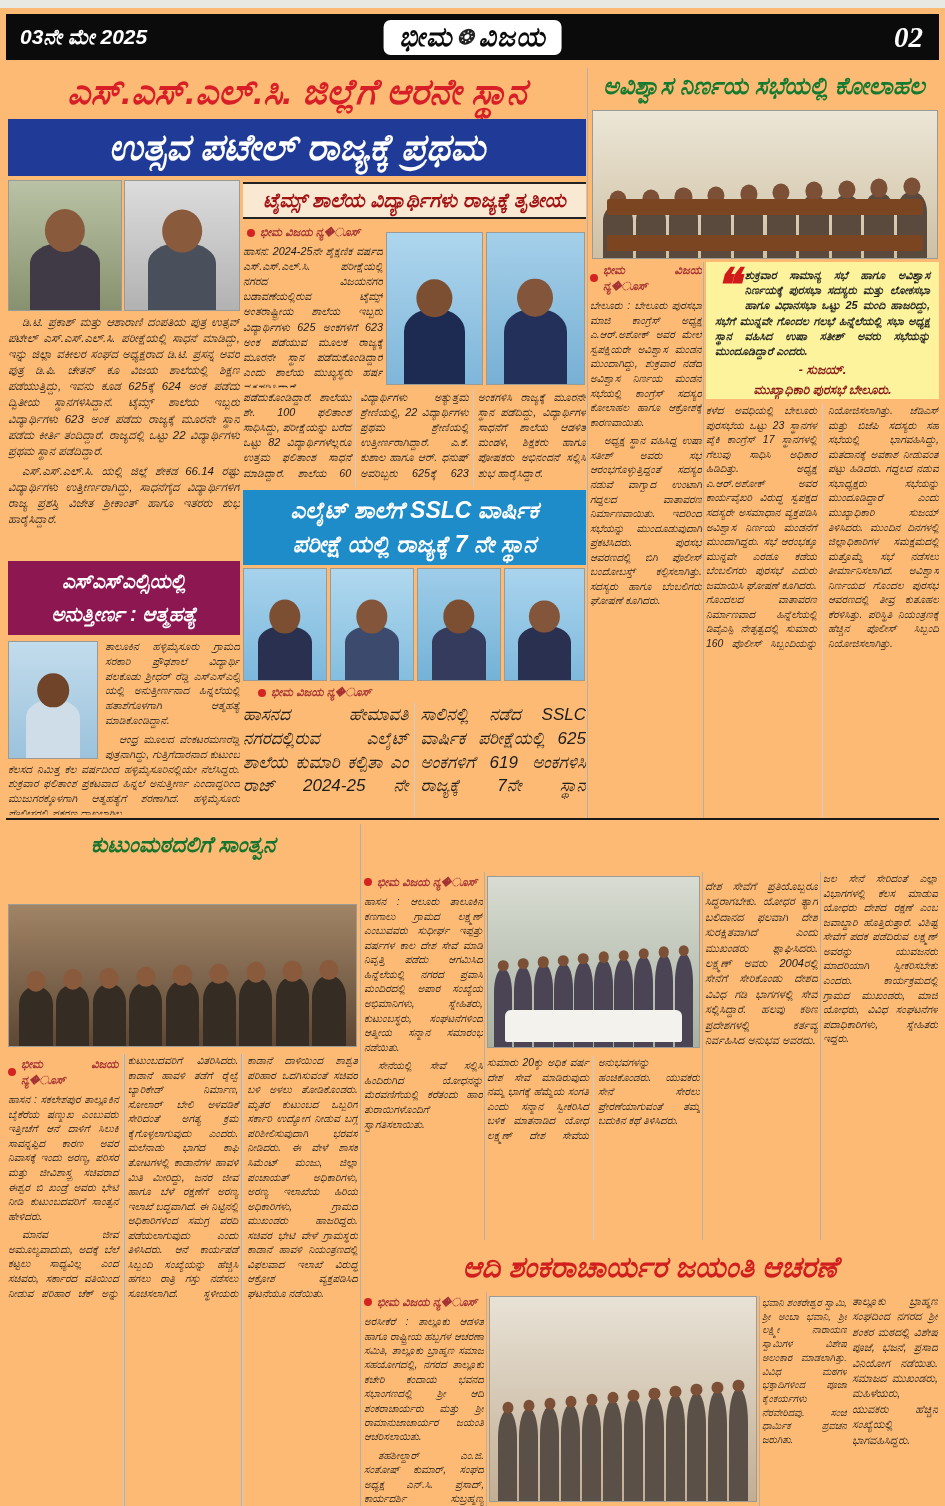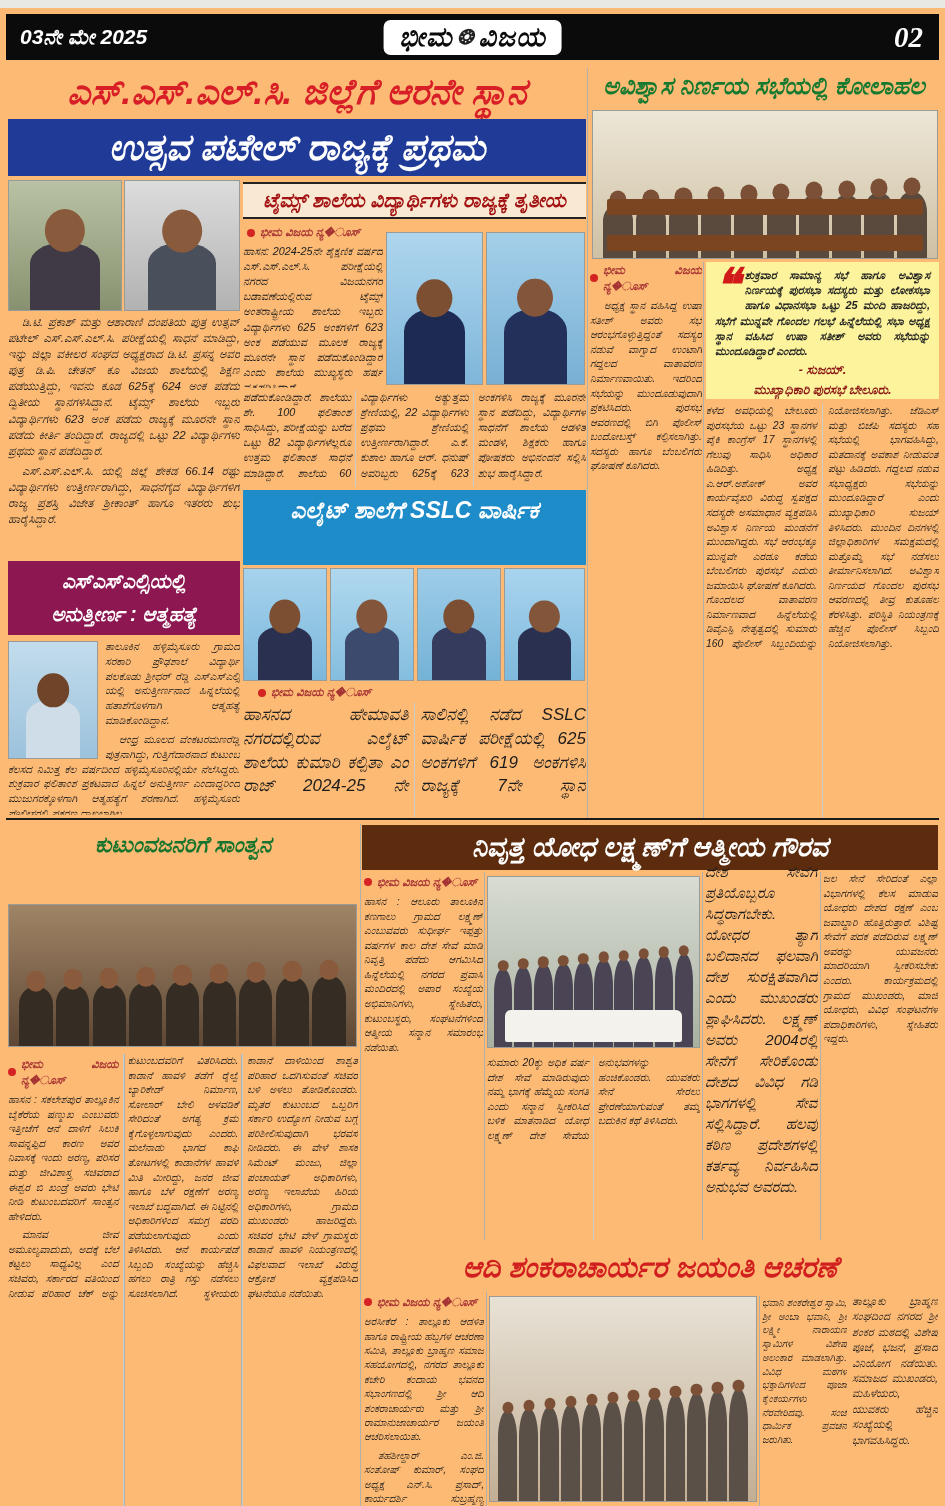--- a/index.html
+++ b/index.html
@@ -27,21 +27,21 @@
   .txt p.noind{text-indent:0;}
   #utsav-body{left:8px;top:306px;width:232px;height:240px;font-size:11.5px;}
   #times-lead{left:243px;top:236px;width:140px;height:144px;font-size:10.8px;}
   #times-body{left:243px;top:382px;width:343px;height:97px;font-size:10.8px;column-count:3;column-gap:9px;column-rule:1px solid #ccc;}
   #elite-body{left:243px;top:695px;width:343px;height:114px;font-size:17px;column-count:2;column-gap:12px;column-rule:1px solid #ccc;}
   #suicide-body{left:8px;top:631px;width:232px;height:176px;font-size:10.6px;}
   #nc-col1{left:590px;top:252px;width:112px;height:558px;font-size:10.4px;}
   #nc-body{left:706px;top:396px;width:233px;height:414px;font-size:10.4px;column-count:2;column-gap:11px;column-rule:1px solid #ccc;}
   #forest-body{left:8px;top:1046px;width:350px;height:456px;font-size:10.4px;column-count:3;column-gap:9px;column-rule:1px solid #ccc;}
   #soldier-col1{left:364px;top:864px;width:119px;height:368px;font-size:10.4px;}
-  #soldier-colA{left:705px;top:853px;width:113px;height:368px;font-size:15px;}
+  #soldier-colA{left:705px;top:871px;width:113px;height:368px;font-size:11px;}
   #soldier-colB{left:823px;top:864px;width:115px;height:368px;font-size:10.4px;}
   #soldier-below{left:487px;top:1048px;width:213px;height:184px;font-size:10.4px;column-count:2;column-gap:9px;column-rule:1px solid #ccc;}
   #shank-col1{left:364px;top:1284px;width:120px;height:218px;font-size:10.3px;}
   #shank-colA{left:762px;top:1288px;width:85px;height:214px;font-size:9.8px;}
   #shank-colB{left:852px;top:1286px;width:86px;height:214px;font-size:11px;}
   
   .byline{display:flex;align-items:center;gap:5px;font-weight:bold;color:#a63333;font-size:11.5px;margin:2px 0 5px;}
   .byline .dot{width:8px;height:8px;border-radius:50%;background:#d42323;display:inline-block;flex:0 0 auto;}
   
   #quote-box{position:absolute;left:706px;top:254px;width:233px;height:137px;background:#fcf39c;padding:6px 9px;box-sizing:border-box;font-size:11px;font-weight:bold;color:#1f1f1f;text-align:justify;line-height:1.38;overflow:hidden;}
@@ -111,20 +111,21 @@
       <i class="fig" style="left: 18%; width: 64%; height: 50%; background: rgb(34, 48, 90);">
         <b class="fig-head" style="background: rgb(131, 85, 58);"></b>
       </i>
     </div>
   <div id="times-body" class="txt">
     <p class="noind">ಪಡೆದುಕೊಂಡಿದ್ದಾರೆ. ಶಾಲೆಯು ಶೇ. 100 ಫಲಿತಾಂಶ ಸಾಧಿಸಿದ್ದು, ಪರೀಕ್ಷೆಯನ್ನು ಬರೆದ ಒಟ್ಟು 82 ವಿದ್ಯಾರ್ಥಿಗಳೆಲ್ಲರೂ ಉತ್ತಮ ಫಲಿತಾಂಶ ಸಾಧನೆ ಮಾಡಿದ್ದಾರೆ. ಶಾಲೆಯ 60 ವಿದ್ಯಾರ್ಥಿಗಳು ಅತ್ಯುತ್ತಮ ಶ್ರೇಣಿಯಲ್ಲಿ, 22 ವಿದ್ಯಾರ್ಥಿಗಳು ಪ್ರಥಮ ಶ್ರೇಣಿಯಲ್ಲಿ ಉತ್ತೀರ್ಣರಾಗಿದ್ದಾರೆ. ಎ.ಕೆ. ಕುಶಾಲ ಹಾಗೂ ಆರ್. ಧನುಷ್ ಅವರಿಬ್ಬರು 625ಕ್ಕೆ 623 ಅಂಕಗಳಿಸಿ ರಾಜ್ಯಕ್ಕೆ ಮೂರನೇ ಸ್ಥಾನ ಪಡೆದಿದ್ದು, ವಿದ್ಯಾರ್ಥಿಗಳ ಸಾಧನೆಗೆ ಶಾಲೆಯ ಆಡಳಿತ ಮಂಡಳಿ, ಶಿಕ್ಷಕರು ಹಾಗೂ ಪೋಷಕರು ಅಭಿನಂದನೆ ಸಲ್ಲಿಸಿ ಶುಭ ಹಾರೈಸಿದ್ದಾರೆ.</p>
   </div>
 
   <div id="elite-box" class="abs">
     <div>ಎಲೈಟ್ ಶಾಲೆಗೆ SSLC ವಾರ್ಷಿಕ</div>
+    <div>ಪರೀಕ್ಷೆ ಯಲ್ಲಿ ರಾಜ್ಯಕ್ಕೆ 7 ನೇ ಸ್ಥಾನ</div>
   </div>
   <div class="photo" style="left: 243px; top: 560px; width: 84px; height: 113px; background: linear-gradient(rgb(166, 210, 236), rgb(124, 184, 220));">
       <i class="fig" style="left: 17%; width: 66%; height: 49%; background: rgb(42, 48, 80);">
         <b class="fig-head" style="background: rgb(124, 79, 51);"></b>
       </i>
     </div>
   <div class="photo" style="left: 330px; top: 560px; width: 84px; height: 113px; background: linear-gradient(rgb(176, 216, 239), rgb(132, 190, 222));">
       <i class="fig" style="left: 17%; width: 66%; height: 49%; background: rgb(60, 74, 110);">
         <b class="fig-head" style="background: rgb(131, 85, 58);"></b>
       </i>
@@ -197,36 +198,37 @@
         <b class="fig-head" style="background: rgb(123, 80, 54);"></b>
       </i>
       <i class="ph-desk" style="bottom: 5%;"></i>
       <i class="ph-desk" style="bottom: 29%;"></i>
     </div>
   <div id="nc-col1" class="txt">
     <div class="byline">
       <i class="dot"></i>
       <span>ಭೀಮ ವಿಜಯ ನ್ಯ�ೂಸ್</span>
     </div>
+    <p class="noind">ಬೇಲೂರು : ಬೇಲೂರು ಪುರಸಭಾ ಮಾಜಿ ಕಾಂಗ್ರೆಸ್ ಅಧ್ಯಕ್ಷ ಎ.ಆರ್.ಅಶೋಕ್ ಅವರ ಮೇಲೆ ಸ್ವಪಕ್ಷಿಯರೇ ಅವಿಶ್ವಾಸ ಮಂಡನೆ ಮುಂದಾಗಿದ್ದು, ಶುಕ್ರವಾರ ನಡೆದ ಅವಿಶ್ವಾಸ ನಿರ್ಣಯ ಮಂಡನೆ ಸಭೆಯಲ್ಲಿ ಕಾಂಗ್ರೆಸ್ ಸದಸ್ಯರ ಕೋಲಾಹಲ ಹಾಗೂ ಆಕ್ರೋಶಕ್ಕೆ ಕಾರಣವಾಯಿತು.</p>
     <p>ಅಧ್ಯಕ್ಷ ಸ್ಥಾನ ವಹಿಸಿದ್ದ ಉಷಾ ಸತೀಶ್ ಅವರು ಸಭೆ ಆರಂಭಗೊಳ್ಳುತ್ತಿದ್ದಂತೆ ಸದಸ್ಯರ ನಡುವೆ ವಾಗ್ವಾದ ಉಂಟಾಗಿ ಗದ್ದಲದ ವಾತಾವರಣ ನಿರ್ಮಾಣವಾಯಿತು. ಇದರಿಂದ ಸಭೆಯನ್ನು ಮುಂದೂಡುವುದಾಗಿ ಪ್ರಕಟಿಸಿದರು. ಪುರಸಭೆ ಆವರಣದಲ್ಲಿ ಬಿಗಿ ಪೊಲೀಸ್ ಬಂದೋಬಸ್ತ್ ಕಲ್ಪಿಸಲಾಗಿತ್ತು. ಸದಸ್ಯರು ಹಾಗೂ ಬೆಂಬಲಿಗರು ಘೋಷಣೆ ಕೂಗಿದರು.</p>
   </div>
   <div id="quote-box">
     <span id="quote-mark">❝</span>
     <span>ಶುಕ್ರವಾರ ಸಾಮಾನ್ಯ ಸಭೆ ಹಾಗೂ ಅವಿಶ್ವಾಸ ನಿರ್ಣಯಕ್ಕೆ ಪುರಸಭಾ ಸದಸ್ಯರು ಮತ್ತು ಲೋಕಸಭಾ ಹಾಗೂ ವಿಧಾನಸಭಾ ಒಟ್ಟು 25 ಮಂದಿ ಹಾಜರಿದ್ದು, ಸಭೆಗೆ ಮುನ್ನವೇ ಗೊಂದಲ ಗಲಭೆ ಹಿನ್ನೆಲೆಯಲ್ಲಿ ಸಭಾ ಅಧ್ಯಕ್ಷ ಸ್ಥಾನ ವಹಿಸಿದ ಉಷಾ ಸತೀಶ್ ಅವರು ಸಭೆಯನ್ನು ಮುಂದೂಡಿದ್ದಾರೆ ಎಂದರು.</span>
     <div class="quote-sign">- ಸುಜಯ್.</div>
     <div class="quote-sign">ಮುಖ್ಯಾಧಿಕಾರಿ ಪುರಸಭೆ ಬೇಲೂರು.</div>
   </div>
   <div id="nc-body" class="txt">
     <p class="noind">ಕಳೆದ ಅವಧಿಯಲ್ಲಿ ಬೇಲೂರು ಪುರಸಭೆಯ ಒಟ್ಟು 23 ಸ್ಥಾನಗಳ ಪೈಕಿ ಕಾಂಗ್ರೆಸ್ 17 ಸ್ಥಾನಗಳಲ್ಲಿ ಗೆಲುವು ಸಾಧಿಸಿ ಅಧಿಕಾರ ಹಿಡಿದಿತ್ತು. ಅಧ್ಯಕ್ಷ ಎ.ಆರ್.ಅಶೋಕ್ ಅವರ ಕಾರ್ಯವೈಖರಿ ವಿರುದ್ಧ ಸ್ವಪಕ್ಷದ ಸದಸ್ಯರೇ ಅಸಮಾಧಾನ ವ್ಯಕ್ತಪಡಿಸಿ ಅವಿಶ್ವಾಸ ನಿರ್ಣಯ ಮಂಡನೆಗೆ ಮುಂದಾಗಿದ್ದರು. ಸಭೆ ಆರಂಭಕ್ಕೂ ಮುನ್ನವೇ ಎರಡೂ ಕಡೆಯ ಬೆಂಬಲಿಗರು ಪುರಸಭೆ ಎದುರು ಜಮಾಯಿಸಿ ಘೋಷಣೆ ಕೂಗಿದರು. ಗೊಂದಲದ ವಾತಾವರಣ ನಿರ್ಮಾಣವಾದ ಹಿನ್ನೆಲೆಯಲ್ಲಿ ಡಿವೈಎಸ್ಪಿ ನೇತೃತ್ವದಲ್ಲಿ ಸುಮಾರು 160 ಪೊಲೀಸ್ ಸಿಬ್ಬಂದಿಯನ್ನು ನಿಯೋಜಿಸಲಾಗಿತ್ತು. ಜೆಡಿಎಸ್ ಮತ್ತು ಬಿಜೆಪಿ ಸದಸ್ಯರು ಸಹ ಸಭೆಯಲ್ಲಿ ಭಾಗವಹಿಸಿದ್ದು, ಮತದಾನಕ್ಕೆ ಅವಕಾಶ ನೀಡುವಂತೆ ಪಟ್ಟು ಹಿಡಿದರು. ಗದ್ದಲದ ನಡುವೆ ಸಭಾಧ್ಯಕ್ಷರು ಸಭೆಯನ್ನು ಮುಂದೂಡಿದ್ದಾರೆ ಎಂದು ಮುಖ್ಯಾಧಿಕಾರಿ ಸುಜಯ್ ತಿಳಿಸಿದರು. ಮುಂದಿನ ದಿನಗಳಲ್ಲಿ ಜಿಲ್ಲಾಧಿಕಾರಿಗಳ ಸಮಕ್ಷಮದಲ್ಲಿ ಮತ್ತೊಮ್ಮೆ ಸಭೆ ನಡೆಸಲು ತೀರ್ಮಾನಿಸಲಾಗಿದೆ. ಅವಿಶ್ವಾಸ ನಿರ್ಣಯದ ಗೊಂದಲ ಪುರಸಭೆ ಆವರಣದಲ್ಲಿ ತೀವ್ರ ಕುತೂಹಲ ಕೆರಳಿಸಿತ್ತು. ಪರಿಸ್ಥಿತಿ ನಿಯಂತ್ರಣಕ್ಕೆ ಹೆಚ್ಚಿನ ಪೊಲೀಸ್ ಸಿಬ್ಬಂದಿ ನಿಯೋಜಿಸಲಾಗಿತ್ತು.</p>
   </div>
 
   <div class="hline" style="left:6px;top:810px;width:933px;"></div>
 
   <div id="forest-head" class="abs">
-    <div>ಕುಟುಂವಜನರಿಗೆ ಸಾಂತ್ವನ</div>
+    <div>ಕುಟುಂಮಠದಲಿಗೆ ಸಾಂತ್ವನ</div>
   </div>
   <div class="photo" style="left: 8px; top: 896px; width: 349px; height: 143px; background: linear-gradient(rgb(160, 132, 102), rgb(94, 71, 52));">
       <i class="fig" style="left: 3%; width: 9.55556%; height: 42%; background: rgb(53, 44, 36);">
         <b class="fig-head" style="background: rgb(138, 90, 60);"></b>
       </i>
       <i class="fig" style="left: 13.5556%; width: 9.55556%; height: 43%; background: rgb(53, 44, 36);">
         <b class="fig-head" style="background: rgb(138, 90, 60);"></b>
       </i>
       <i class="fig" style="left: 24.1111%; width: 9.55556%; height: 44%; background: rgb(53, 44, 36);">
         <b class="fig-head" style="background: rgb(138, 90, 60);"></b>
@@ -252,27 +254,27 @@
     </div>
   <div id="forest-body" class="txt">
     <div class="byline">
       <i class="dot"></i>
       <span>ಭೀಮ ವಿಜಯ ನ್ಯ�ೂಸ್</span>
     </div>
     <p class="noind">ಹಾಸನ : ಸಕಲೇಶಪುರ ತಾಲ್ಲೂಕಿನ ಬೈಕೆರೆಯ ಷಣ್ಮುಖ ಎಂಬುವರು ಇತ್ತೀಚೆಗೆ ಆನೆ ದಾಳಿಗೆ ಸಿಲುಕಿ ಸಾವನ್ನಪ್ಪಿದ ಕಾರಣ ಅವರ ನಿವಾಸಕ್ಕೆ ಇಂದು ಅರಣ್ಯ, ಪರಿಸರ ಮತ್ತು ಜೀವಿಶಾಸ್ತ್ರ ಸಚಿವರಾದ ಈಶ್ವರ ಬಿ ಖಂಡ್ರೆ ಅವರು ಭೇಟಿ ನೀಡಿ ಕುಟುಂಬದವರಿಗೆ ಸಾಂತ್ವನ ಹೇಳಿದರು.</p>
     <p>ಮಾನವ ಜೀವ ಅಮೂಲ್ಯವಾದುದು, ಅದಕ್ಕೆ ಬೆಲೆ ಕಟ್ಟಲು ಸಾಧ್ಯವಿಲ್ಲ ಎಂದ ಸಚಿವರು, ಸರ್ಕಾರದ ವತಿಯಿಂದ ನೀಡುವ ಪರಿಹಾರ ಚೆಕ್ ಅನ್ನು ಕುಟುಂಬದವರಿಗೆ ವಿತರಿಸಿದರು. ಕಾಡಾನೆ ಹಾವಳಿ ತಡೆಗೆ ರೈಲ್ವೆ ಬ್ಯಾರಿಕೇಡ್ ನಿರ್ಮಾಣ, ಸೋಲಾರ್ ಬೇಲಿ ಅಳವಡಿಕೆ ಸೇರಿದಂತೆ ಅಗತ್ಯ ಕ್ರಮ ಕೈಗೊಳ್ಳಲಾಗುವುದು ಎಂದರು. ಮಲೆನಾಡು ಭಾಗದ ಕಾಫಿ ತೋಟಗಳಲ್ಲಿ ಕಾಡಾನೆಗಳ ಹಾವಳಿ ಮಿತಿ ಮೀರಿದ್ದು, ಜನರ ಜೀವ ಹಾಗೂ ಬೆಳೆ ರಕ್ಷಣೆಗೆ ಅರಣ್ಯ ಇಲಾಖೆ ಬದ್ಧವಾಗಿದೆ. ಈ ನಿಟ್ಟಿನಲ್ಲಿ ಅಧಿಕಾರಿಗಳಿಂದ ಸಮಗ್ರ ವರದಿ ಪಡೆಯಲಾಗುವುದು ಎಂದು ತಿಳಿಸಿದರು. ಆನೆ ಕಾರ್ಯಪಡೆ ಸಿಬ್ಬಂದಿ ಸಂಖ್ಯೆಯನ್ನು ಹೆಚ್ಚಿಸಿ ಹಗಲು ರಾತ್ರಿ ಗಸ್ತು ನಡೆಸಲು ಸೂಚಿಸಲಾಗಿದೆ. ಸ್ಥಳೀಯರು ಕಾಡಾನೆ ದಾಳಿಯಿಂದ ಶಾಶ್ವತ ಪರಿಹಾರ ಒದಗಿಸುವಂತೆ ಸಚಿವರ ಬಳಿ ಅಳಲು ತೋಡಿಕೊಂಡರು. ಮೃತರ ಕುಟುಂಬದ ಒಬ್ಬರಿಗೆ ಸರ್ಕಾರಿ ಉದ್ಯೋಗ ನೀಡುವ ಬಗ್ಗೆ ಪರಿಶೀಲಿಸುವುದಾಗಿ ಭರವಸೆ ನೀಡಿದರು. ಈ ವೇಳೆ ಶಾಸಕ ಸಿಮೆಂಟ್ ಮಂಜು, ಜಿಲ್ಲಾ ಪಂಚಾಯತ್ ಅಧಿಕಾರಿಗಳು, ಅರಣ್ಯ ಇಲಾಖೆಯ ಹಿರಿಯ ಅಧಿಕಾರಿಗಳು, ಗ್ರಾಮದ ಮುಖಂಡರು ಹಾಜರಿದ್ದರು. ಸಚಿವರ ಭೇಟಿ ವೇಳೆ ಗ್ರಾಮಸ್ಥರು ಕಾಡಾನೆ ಹಾವಳಿ ನಿಯಂತ್ರಣದಲ್ಲಿ ವಿಫಲವಾದ ಇಲಾಖೆ ವಿರುದ್ಧ ಆಕ್ರೋಶ ವ್ಯಕ್ತಪಡಿಸಿದ ಘಟನೆಯೂ ನಡೆಯಿತು.</p>
   </div>
 
-  <div id="brown-banner" class="abs">ನಿವೃತ್ತ ಯೋಧ ಲಕ್ಷ್ಮಣ್‌ಗೆ ಆತ್ಮೀಯ ಗೌರವ</div>
   <div id="soldier-col1" class="txt">
     <div class="byline">
       <i class="dot"></i>
       <span>ಭೀಮ ವಿಜಯ ನ್ಯ�ೂಸ್</span>
     </div>
     <p class="noind">ಹಾಸನ : ಆಲೂರು ತಾಲೂಕಿನ ಕಣಗಾಲು ಗ್ರಾಮದ ಲಕ್ಷ್ಮಣ್ ಎಂಬುವವರು ಸುಧೀರ್ಘ ಇಪ್ಪತ್ತು ವರ್ಷಗಳ ಕಾಲ ದೇಶ ಸೇವೆ ಮಾಡಿ ನಿವೃತ್ತಿ ಪಡೆದು ಆಗಮಿಸಿದ ಹಿನ್ನೆಲೆಯಲ್ಲಿ ನಗರದ ಪ್ರವಾಸಿ ಮಂದಿರದಲ್ಲಿ ಅಪಾರ ಸಂಖ್ಯೆಯ ಅಭಿಮಾನಿಗಳು, ಸ್ನೇಹಿತರು, ಕುಟುಂಬಸ್ಥರು, ಸಂಘಟನೆಗಳಿಂದ ಆತ್ಮೀಯ ಸನ್ಮಾನ ಸಮಾರಂಭ ನಡೆಯಿತು.</p>
+    <p>ಸೇನೆಯಲ್ಲಿ ಸೇವೆ ಸಲ್ಲಿಸಿ ಹಿಂದಿರುಗಿದ ಯೋಧನನ್ನು ಮೆರವಣಿಗೆಯಲ್ಲಿ ಕರೆತಂದು ಹಾರ ತುರಾಯಿಗಳೊಂದಿಗೆ ಸ್ವಾಗತಿಸಲಾಯಿತು.</p>
   </div>
   <div class="photo" style="left: 487px; top: 868px; width: 213px; height: 172px; background: linear-gradient(rgb(216, 220, 210), rgb(168, 176, 160));">
       <i class="fig" style="left: 3%; width: 8.6%; height: 46%; background: rgb(74, 68, 84);">
         <b class="fig-head" style="background: rgb(123, 80, 54);"></b>
       </i>
       <i class="fig" style="left: 12.4889%; width: 8.6%; height: 47%; background: rgb(74, 68, 84);">
         <b class="fig-head" style="background: rgb(123, 80, 54);"></b>
       </i>
       <i class="fig" style="left: 21.9778%; width: 8.6%; height: 48%; background: rgb(74, 68, 84);">
         <b class="fig-head" style="background: rgb(123, 80, 54);"></b>

